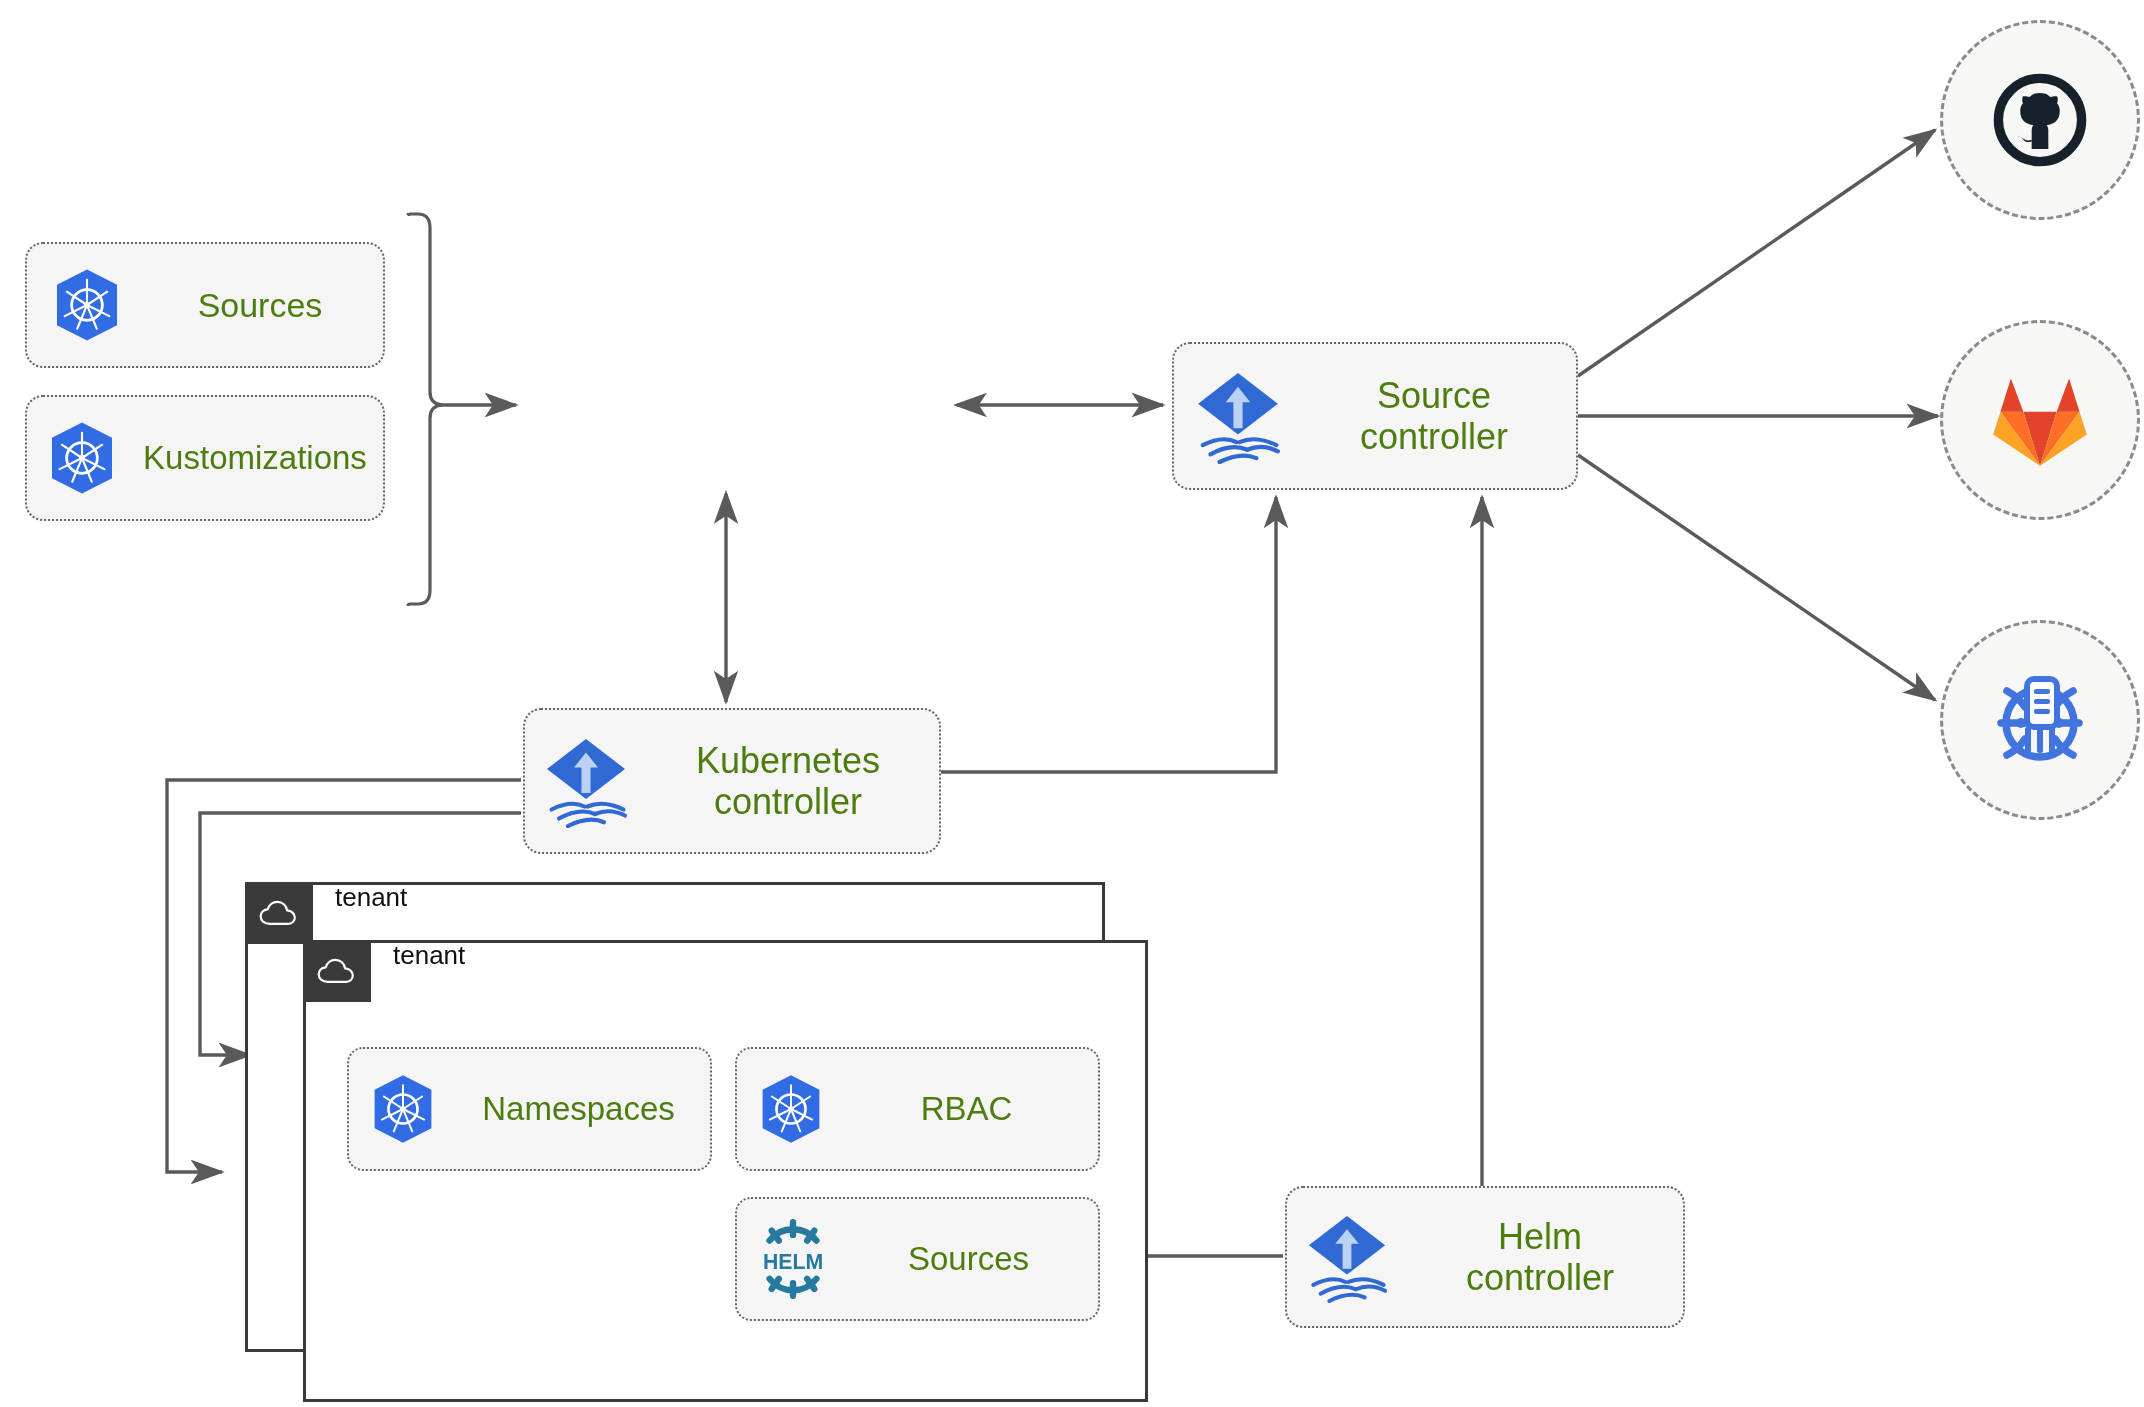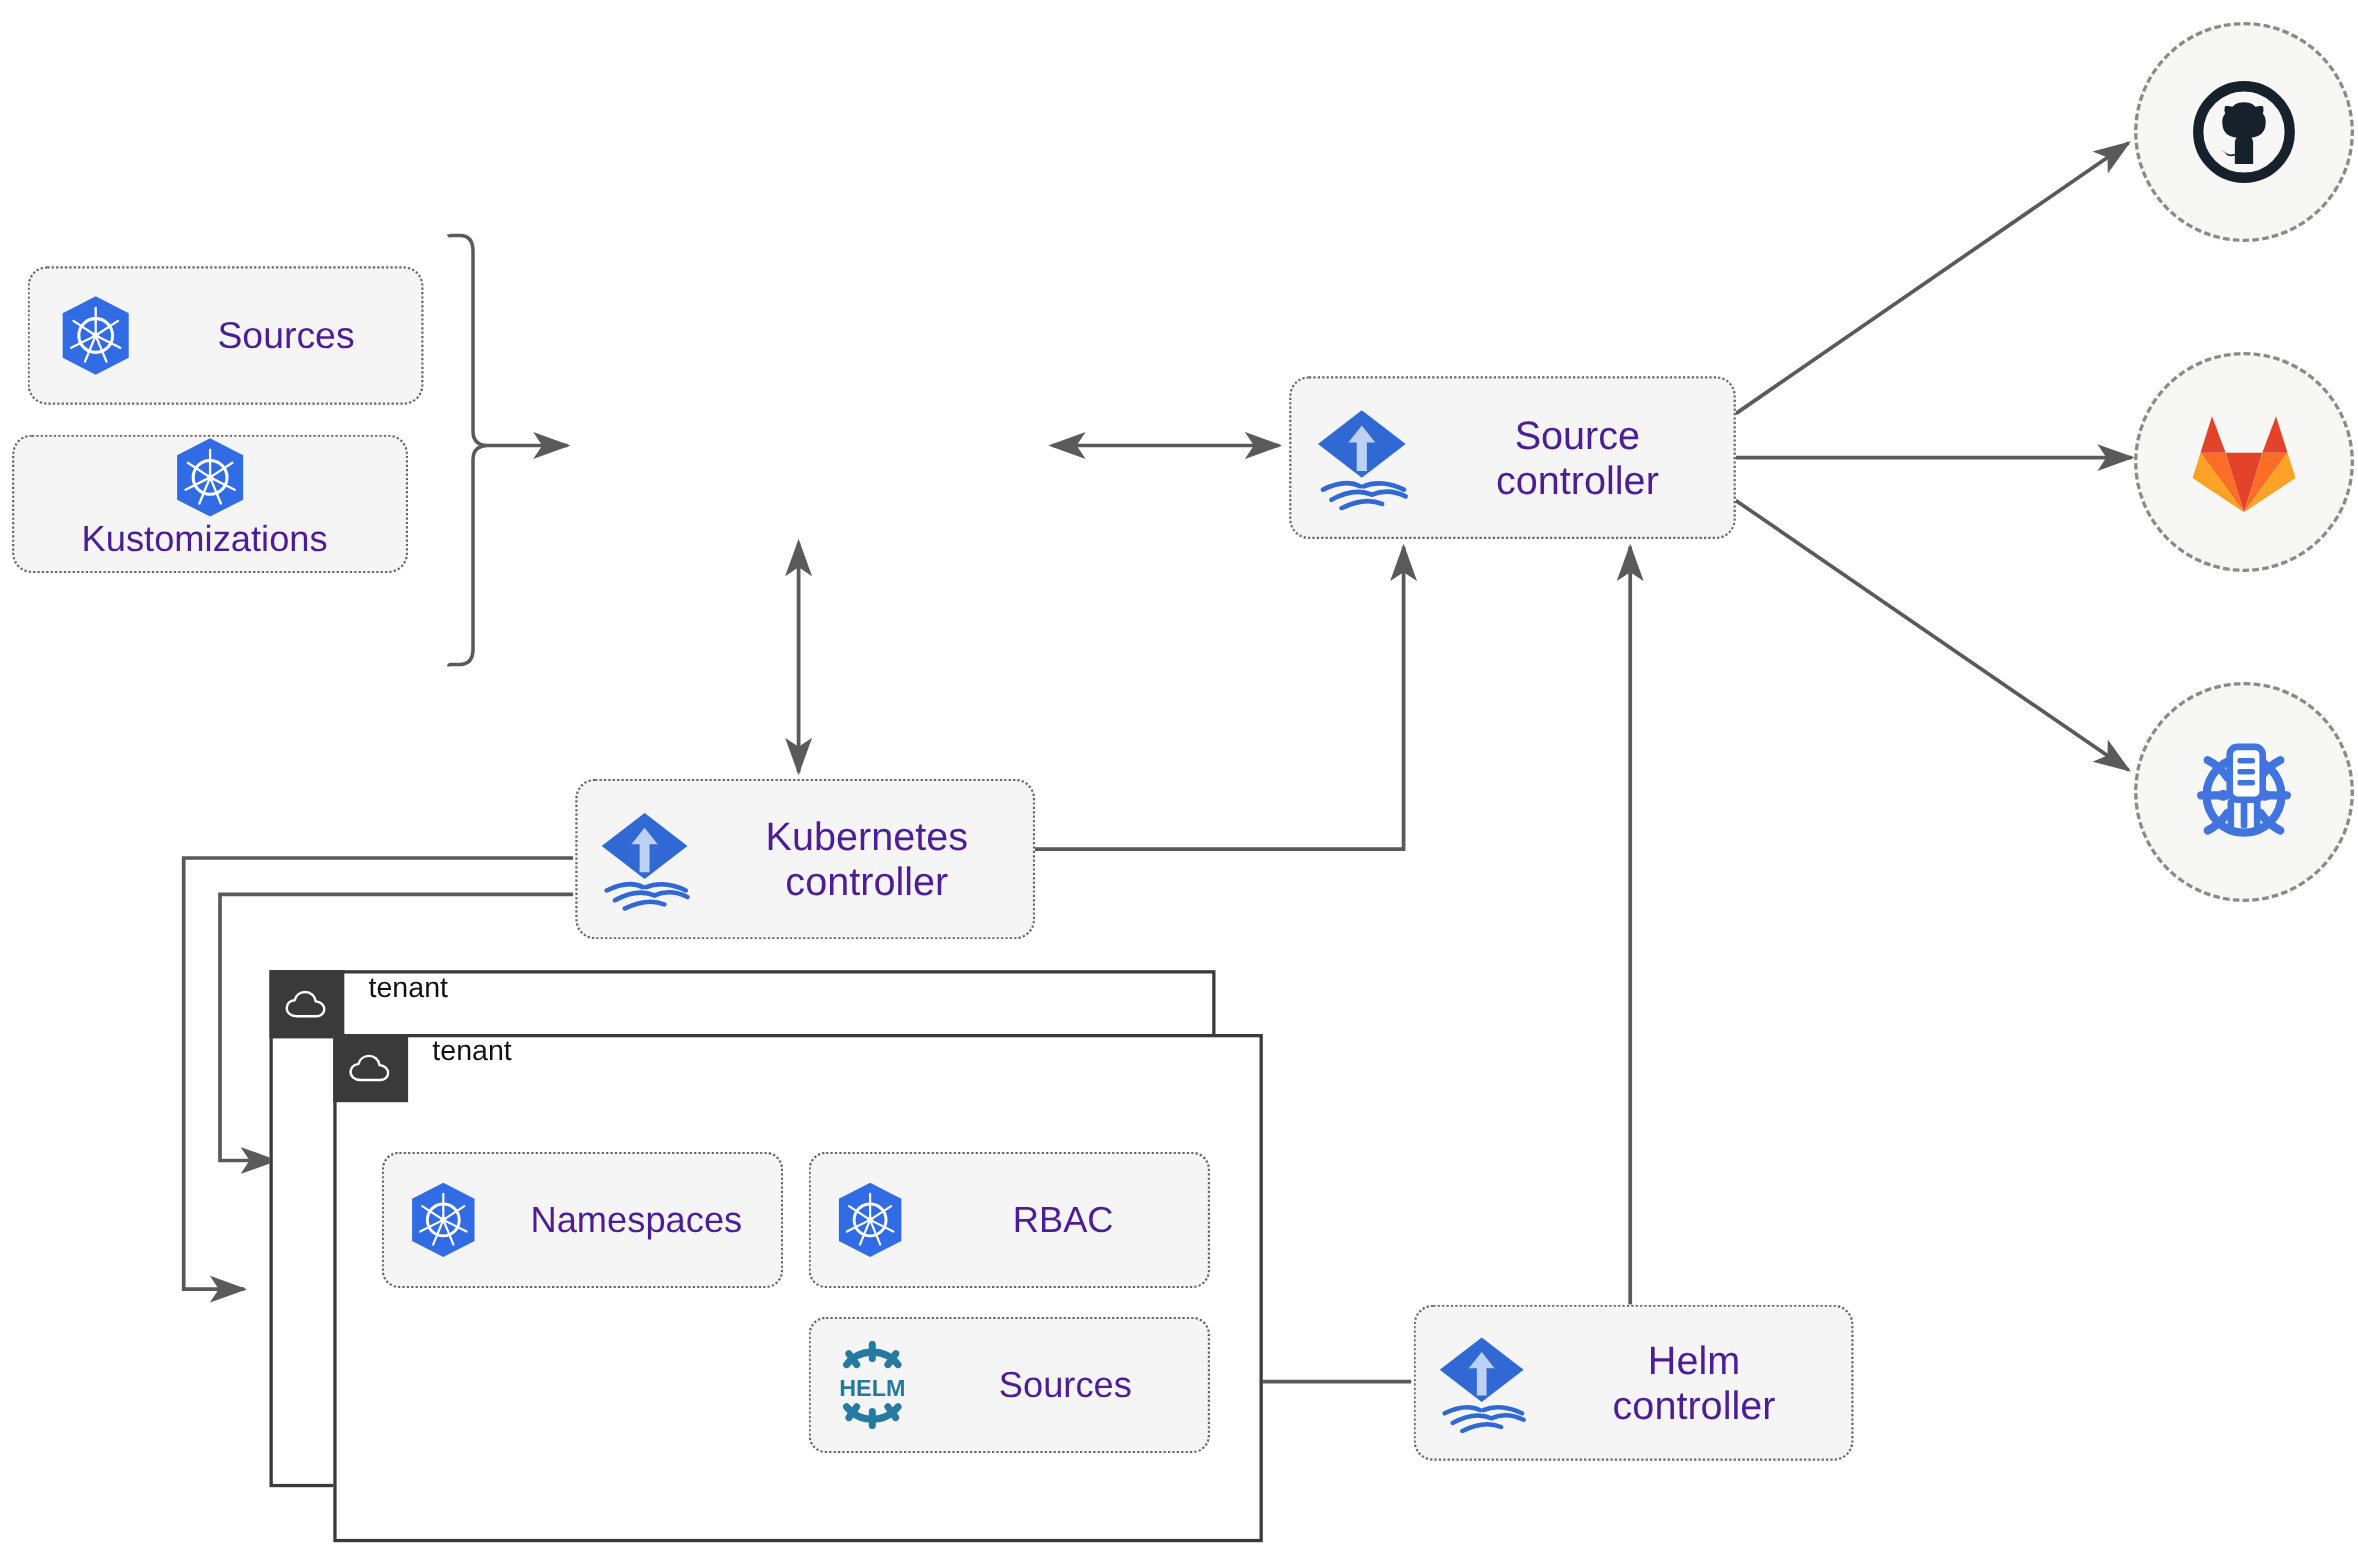--- a/index.html
+++ b/index.html
@@ -31,21 +31,21 @@
     position: absolute;
     box-sizing: border-box;
     background: #f5f5f5;
     border: 2px dotted #666666;
     border-radius: 18px;
     display: flex;
     align-items: center;
     justify-content: flex-start;
   }
   .node .label {
-    color: #4c1d95;
+    color: #4d7c0f;
     font-size: 34px;
     line-height: 1.14;
     white-space: pre-line;
     text-align: center;
     flex: 1;
     padding-right: 10px;
   }
   .node .icon-slot {
     flex: 0 0 auto;
     display: flex;
@@ -157,21 +157,21 @@
           <line x1="50" y1="53" x2="64" y2="87"></line>
           <line x1="50" y1="53" x2="36" y2="87"></line>
           <line x1="50" y1="53" x2="18" y2="69"></line>
           <line x1="50" y1="53" x2="21" y2="34"></line>
         </g>
       </svg>
     </span>
     <span class="label">Sources</span>
   </div>
 
-  <div class="node" style="left:11px; top:395px; width:360px; height:126px;flex-direction:column;">
+  <div class="node" style="left:25px; top:395px; width:360px; height:126px;">
     <span class="icon-slot" style="width:110px;">
       <svg class="k8s-logo" width="70" height="74" viewBox="0 0 100 106">
         <polygon points="50,2 93,24 93,82 50,104 7,82 7,24" fill="#326CE5"></polygon>
         <g fill="#ffffff" stroke="#ffffff" stroke-width="3" stroke-linecap="round">
           <circle cx="50" cy="53" r="4.2" stroke="none"></circle>
           <circle cx="50" cy="53" r="22" fill="none" stroke-width="4"></circle>
           <line x1="50" y1="53" x2="50" y2="17"></line>
           <line x1="50" y1="53" x2="79" y2="34"></line>
           <line x1="50" y1="53" x2="82" y2="69"></line>
           <line x1="50" y1="53" x2="64" y2="87"></line>

